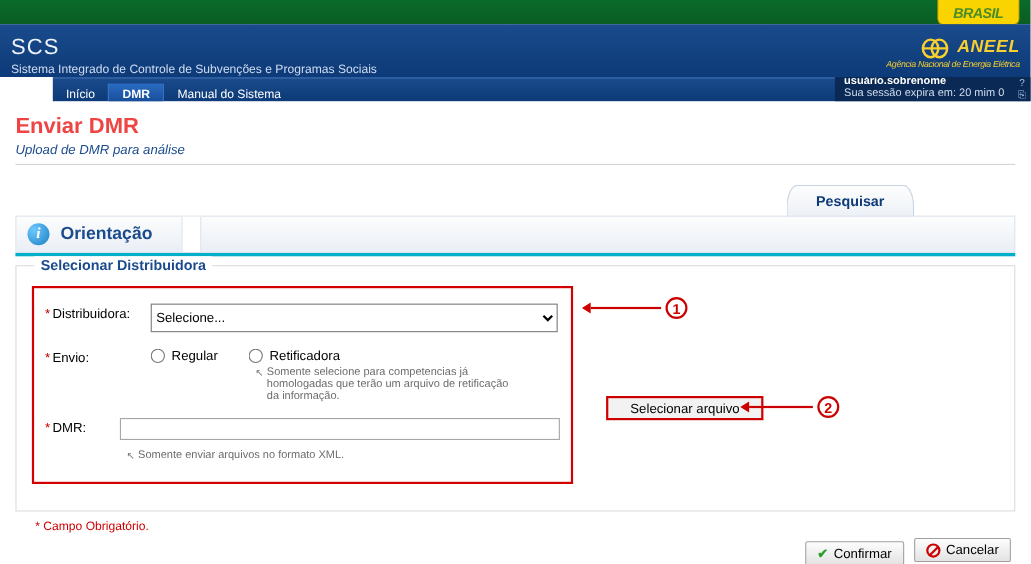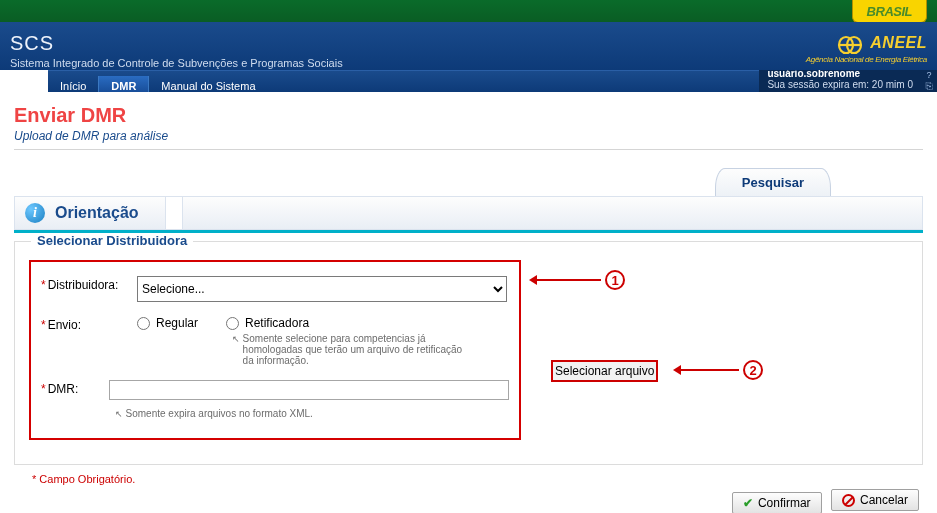--- a/index.html
+++ b/index.html
@@ -51,21 +51,21 @@
   .req { color: #c00; margin-right: 2px; }
   .lbl { width: 96px; padding-top:2px; }
   select.dist { width: 370px; height: 26px; border:1px solid #7a7a7a; font-size:12px; background:#fff; }
   .radio-group { display:flex; gap: 28px; align-items:flex-start;justify-content:space-between; }
   .radio-item { display:flex; flex-direction:column; }
   .radio-item label { display:flex; align-items:center; gap:6px; }
   .hint { color:#6c6c6c; font-size:10px; margin-top:3px; padding-left:6px; max-width:250px; display:flex; gap:3px; }
   .hint-arrow { font-size:9px; line-height:12px; }
   input.dmr { width: 400px; height: 20px; border:1px solid #a6a6a6; }
 
-  .sel-file-btn { position:absolute; left: 536px; top: 118px; border:2px solid #c00; background:#f2f2f2; padding:2px 2px; font-size:12px; cursor:pointer; }
+  .sel-file-btn { position:absolute; left: 536px; top: 118px; border:2px solid #c00; background:#f2f2f2; padding:2px 20px; font-size:12px; cursor:pointer; }
 
   .callout { position:absolute; display:flex; align-items:center; }
   .callout.c1 { left: 514px; top: 28px; }
   .callout.c2 { left: 658px; top: 118px; }
   .callout .line { height:2px; background:#c00; }
   .callout .line.l1 { width: 64px; }
   .callout .line.l2 { width: 58px; }
   .callout .arrow-left { width:0; height:0; border-top:5px solid transparent; border-bottom:5px solid transparent; border-right:8px solid #c00; }
   .callout .num { width:20px; height:20px; border:2px solid #c00; border-radius:50%; color:#c00; font-weight:bold; text-align:center; line-height:18px; margin-left:4px; font-size:13px; }
 
@@ -169,21 +169,21 @@
         </div>
       </div>
     </div>
 
     <div class="form-row">
       <div class="lbl"><span class="req">*</span><span>DMR:</span></div>
       <div style="flex:1">
         <input type="text" class="dmr" style="">
         <div class="hint" style="margin-top:8px">
           <span class="hint-arrow">↖</span>
-          <span>Somente expira arquivos no formato XML.</span>
+          <span>Somente enviar arquivos no formato XML.</span>
         </div>
       </div>
     </div>
 
   </div>
 
   <button class="sel-file-btn">Selecionar arquivo</button>
 
   <div class="callout c1">
     <div class="arrow-left"></div>

